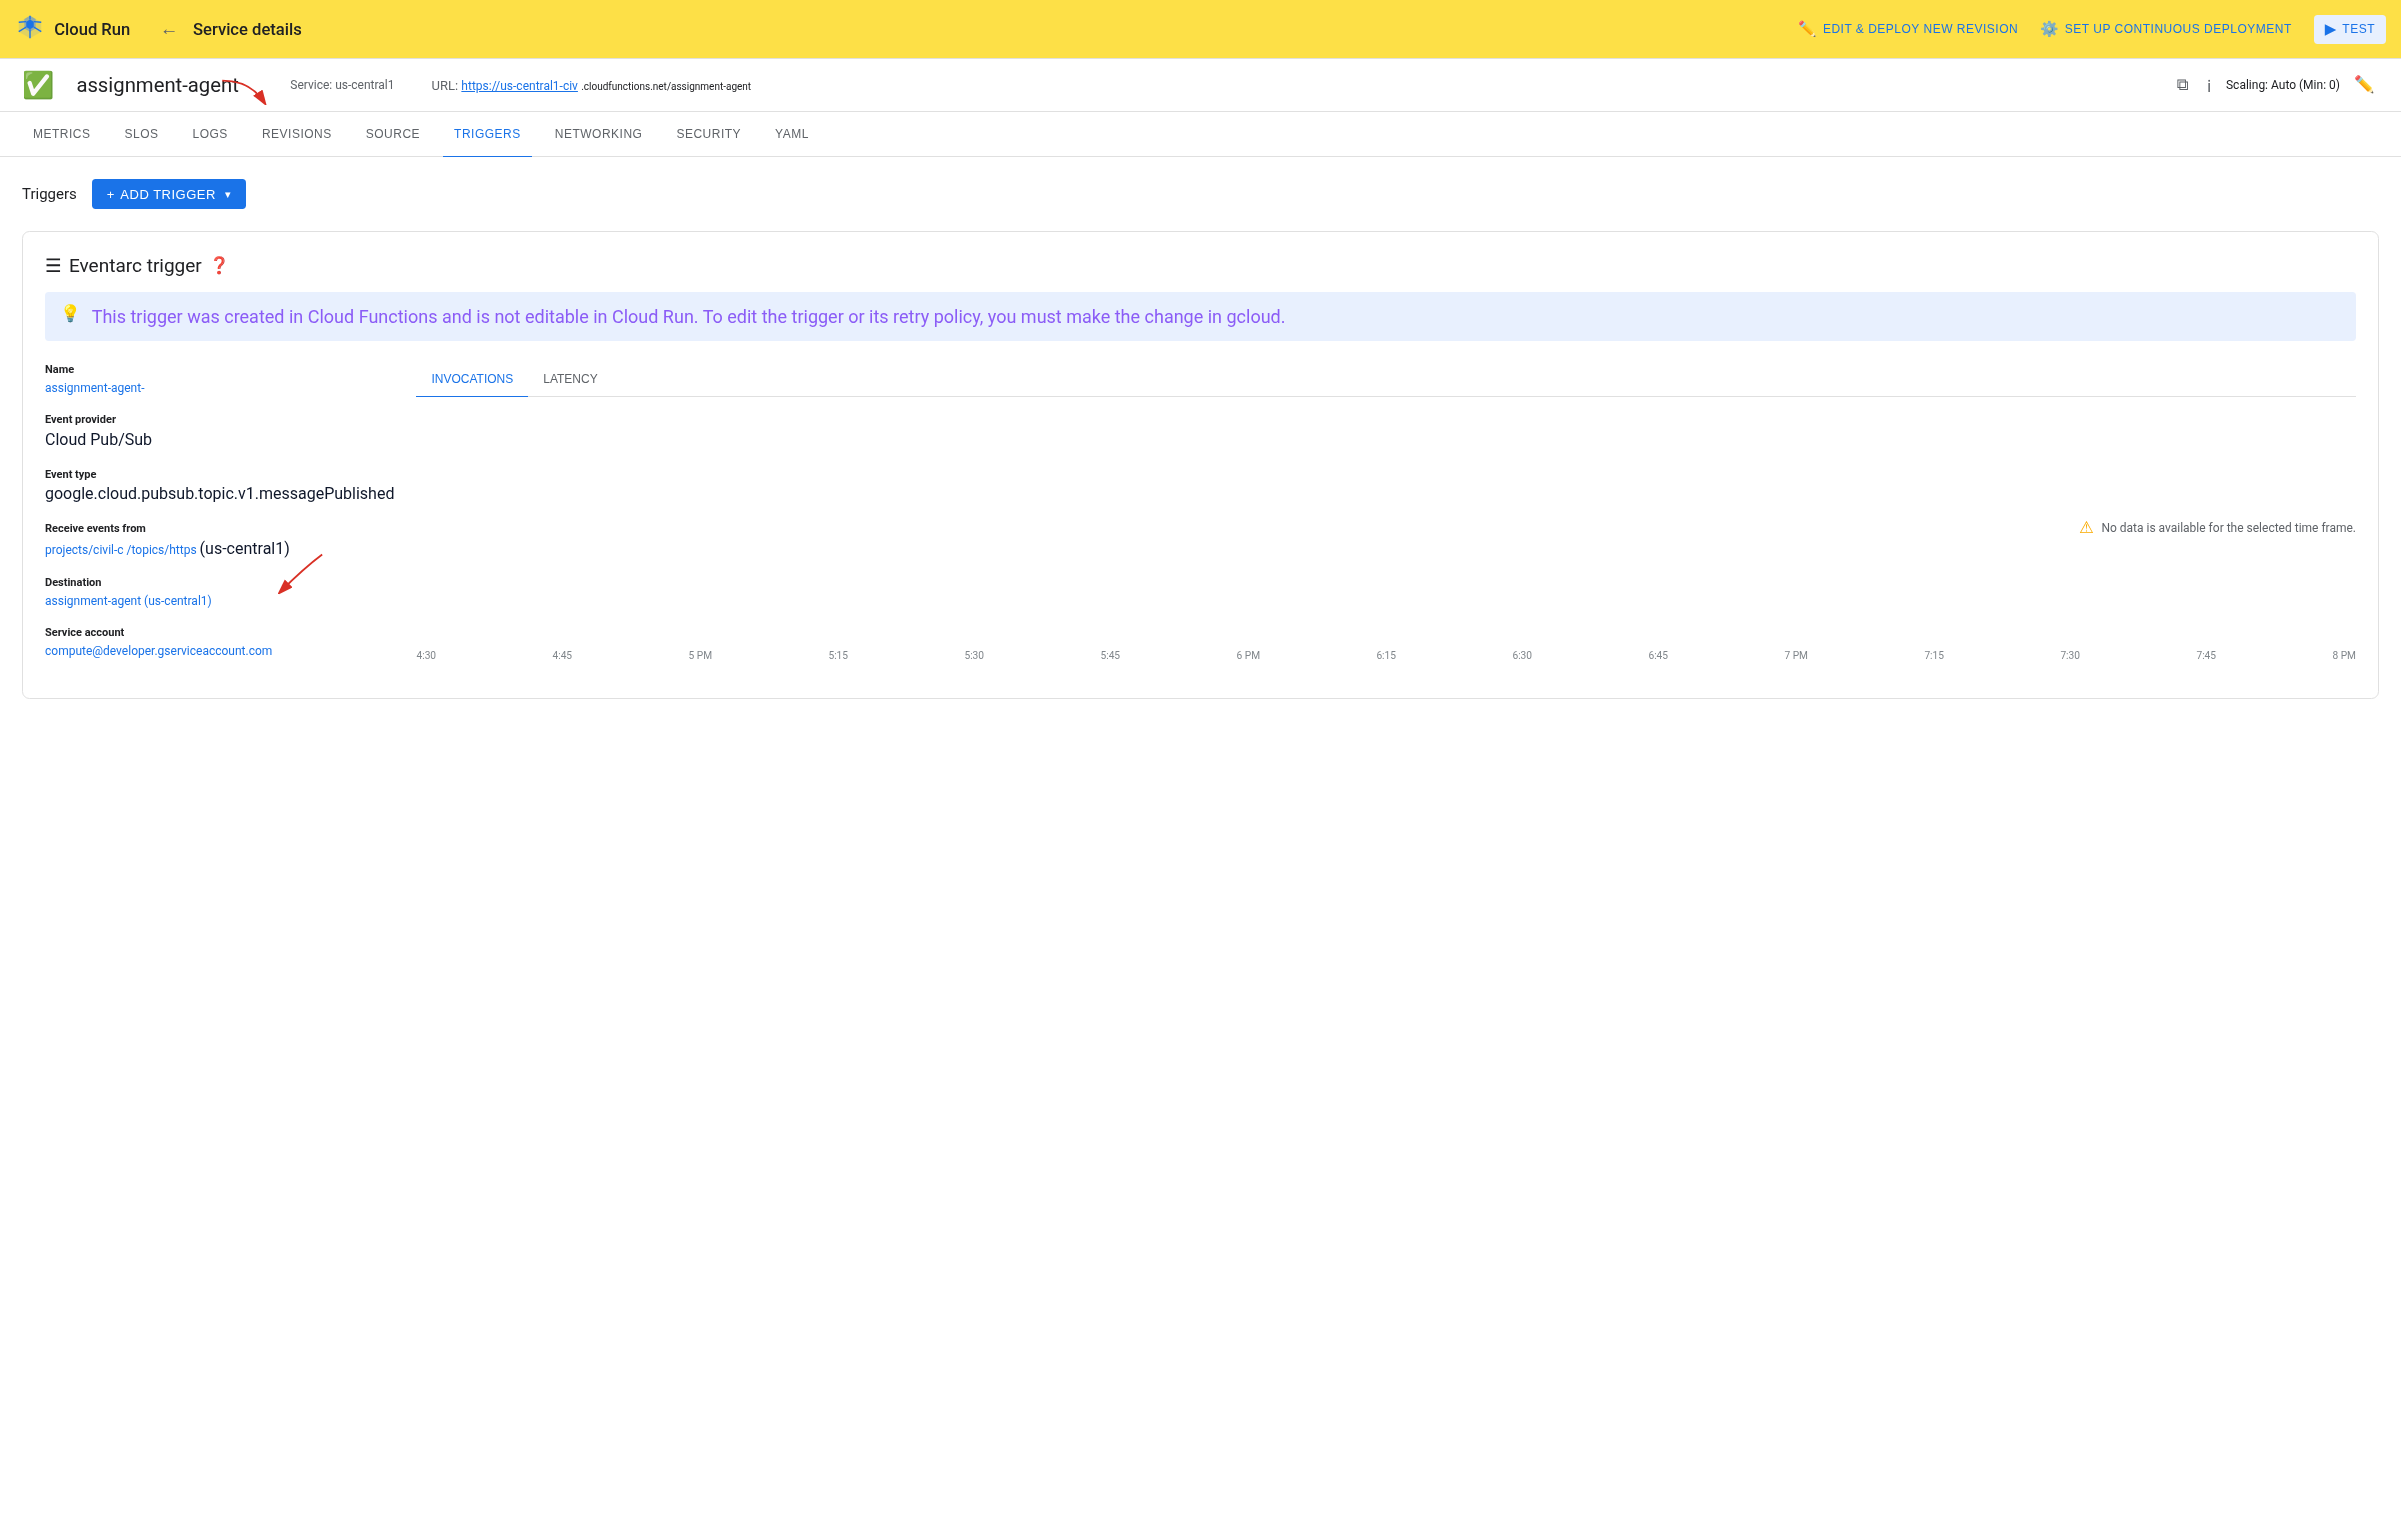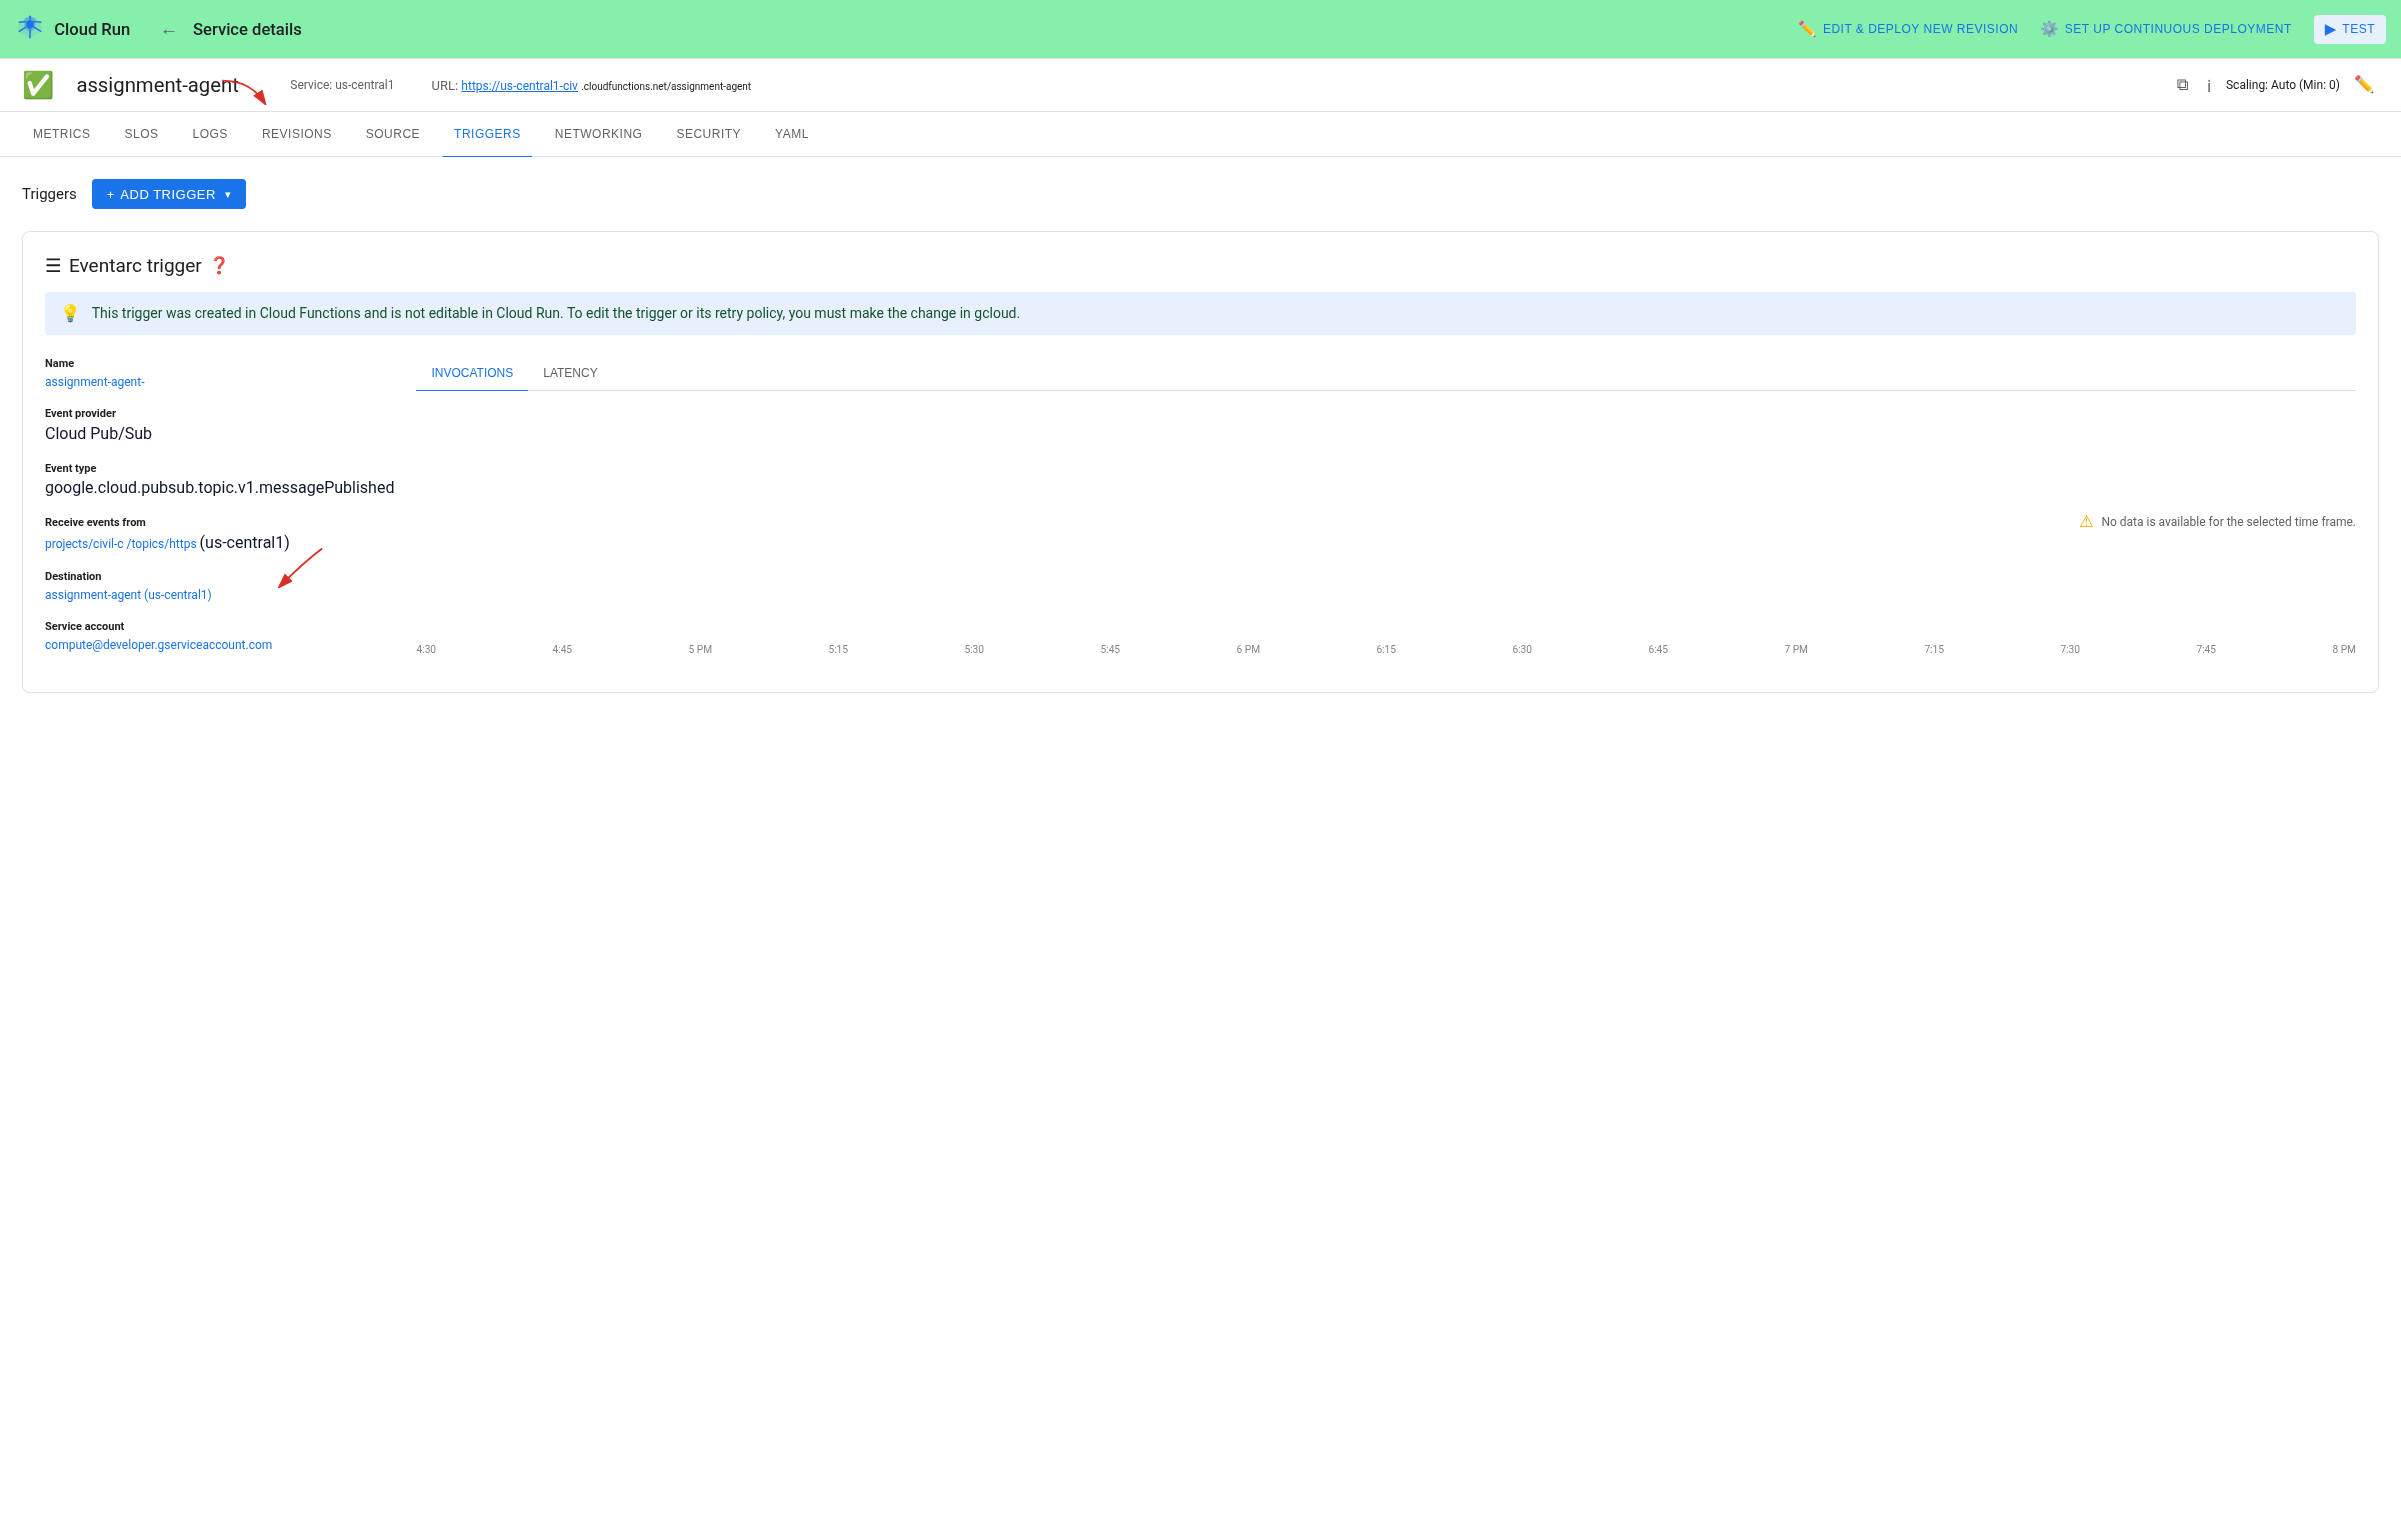--- a/index.html
+++ b/index.html
@@ -1,21 +1,21 @@
 <!DOCTYPE html>
 <html style="font-size:15px"><head>
   <meta charset="utf-8">
   <style>
     * { box-sizing: border-box; margin: 0; padding: 0; }
     body { font-family: 'Google Sans', Roboto, Arial, sans-serif; font-size: 13px; color: #202124; background: #fff; }
 
     
     .top-nav {
       display: flex; align-items: center; padding: 0 15px; height: 59px;
-      border-bottom: 0.9px solid #e0e0e0; background: #86efac;
+      border-bottom: 0.9px solid #e0e0e0; background: #fde047;
     }
     .top-nav-logo { display: flex; align-items: center; gap: 9.2px; font-size: 16.6px; font-weight: 500; color: #202124; margin-right: 22px; }
     .logo-icon { width: 30px; height: 30px; }
     .back-btn { background: none; border: none; cursor: pointer; padding: 7.4px; color: #5f6368; font-size: 18.5px; margin-right: 7.4px; }
     .page-title { font-size: 16.6px; font-weight: 500; color: #202124; margin-right: auto; }
     .nav-actions { display: flex; align-items: center; gap: 22px; }
     .nav-action-btn {
       display: flex; align-items: center; gap: 5.5px;
       background: none; border: none; cursor: pointer;
       font-size: 12px; font-weight: 500; color: #1a73e8; text-transform: uppercase; letter-spacing: 0.5px;
@@ -70,21 +70,21 @@
       display: flex; align-items: center; gap: 7.4px; margin-bottom: 15px;
     }
     .eventarc-title { font-size: 19px; font-weight: 400; }
     .help-icon { color: #5f6368; font-size: 16.6px; cursor: pointer; }
 
     .info-banner {
       background: #e8f0fe; border-radius: 3.7px; padding: 11px 15px;
       display: flex; align-items: flex-start; gap: 11px; margin-bottom: 22px;
     }
     .info-icon { color: #1a73e8; font-size: 16.6px; margin-top: 0.9px; }
-    .info-text { font-size: 14px; color: #14532d; line-height: 1.5; }
+    .info-text { font-size: 18px; color: #8b5cf6; line-height: 1.5; }
 
     .eventarc-content { display: flex; gap: 22px; }
     .eventarc-details { flex: 0 0 314px; }
     .chart-area { flex: 1; position: relative; }
 
     .detail-group { margin-bottom: 18.5px; }
     .detail-label { font-size: 11px; font-weight: 600; color: #202124; margin-bottom: 3.7px; text-transform: none; font-weight: bold; }
     .detail-value { font-size: 16px; color: #0f172a; }
     .detail-link { font-size: 12px; color: #1a73e8; text-decoration: none; cursor: pointer; }
 

